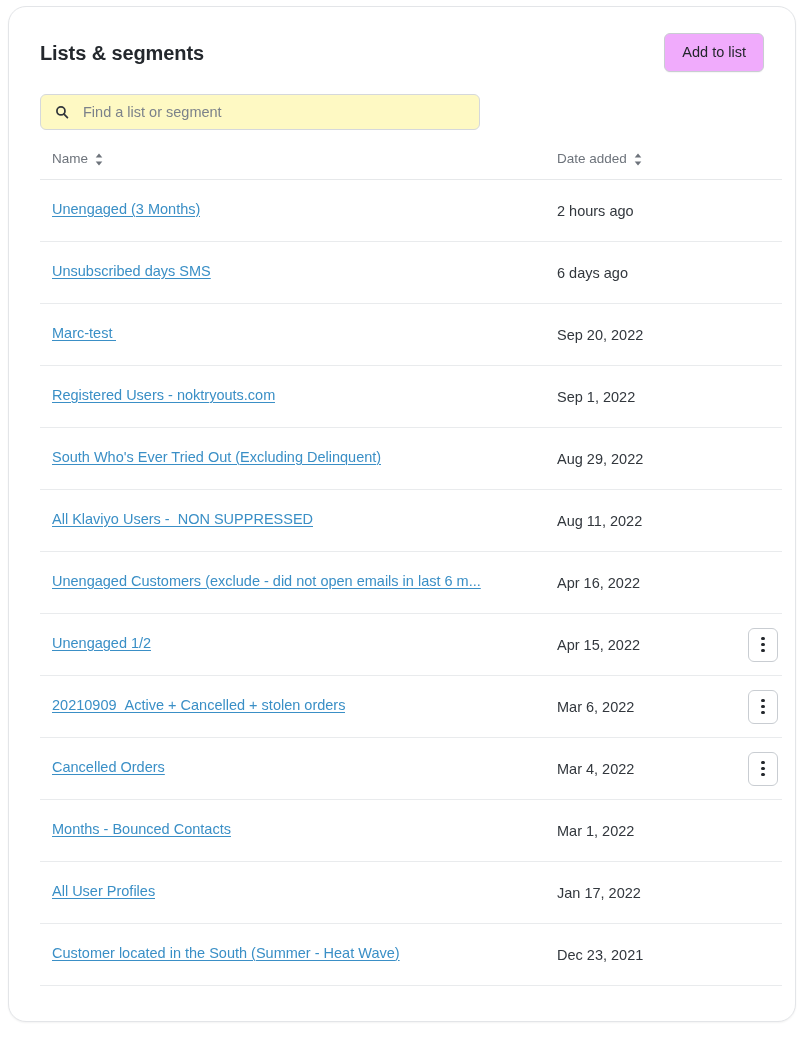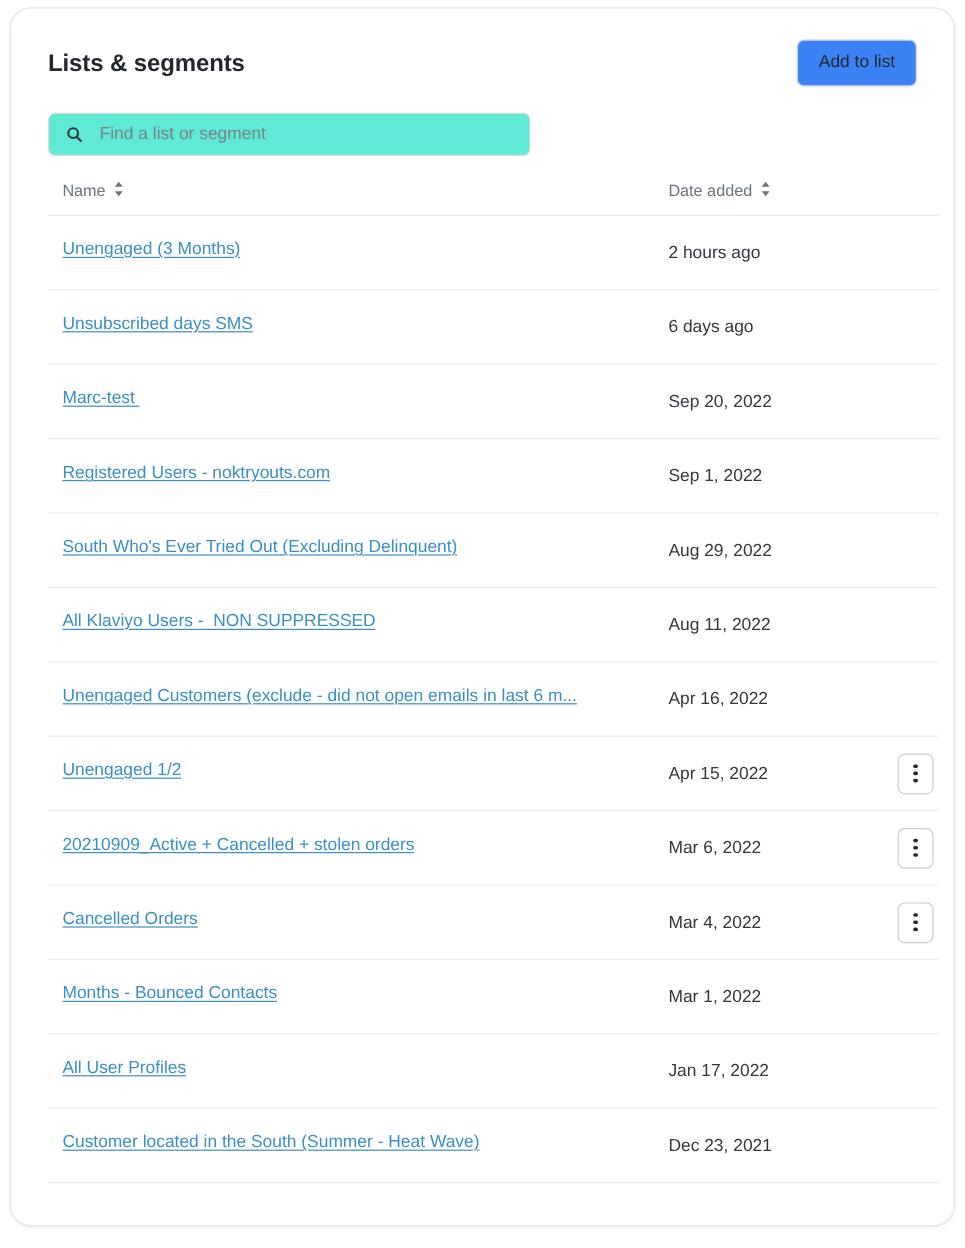--- a/index.html
+++ b/index.html
@@ -37,43 +37,43 @@
     font-size: 20px;
     font-weight: 700;
     color: #24282d;
     letter-spacing: -0.1px;
     line-height: 26px;
   }
   .btn-add {
     font-family: "Liberation Sans", sans-serif;
     font-size: 14.5px;
     color: #22262b;
-    background: #3b82f6;
+    background: #f0abfc;
     border: 1px solid #c9cdd2;
     border-radius: 6px;
     padding: 9px 17px 10px 17px;
     cursor: pointer;
     line-height: 18px;
     box-shadow: 0 1px 1px rgba(20,24,28,0.04);
   }
 
   
   .filter-bar {
     display: flex;
     align-items: center;
     gap: 10px;
     padding-bottom: 21px;
   }
   .search-wrap {
     position: relative;
-    width: 402px;
+    width: 440px;
     height: 36px;
     border: 1px solid #d5d8dc;
     border-radius: 6px;
-    background: #5eead4;
+    background: #fef9c3;
     display: flex;
     align-items: center;
   }
   .search-icon {
     position: absolute;
     left: 14px;
     top: 50%;
     transform: translateY(-50%);
     width: 14px; height: 14px;
     display: block;
@@ -134,21 +134,21 @@
     text-align: left;
     font-size: 13.5px;
     font-weight: 400;
     color: #6d737b;
     padding: 0 0 13px 12px;
     border-bottom: 1px solid #e6e8ea;
     vertical-align: bottom;
     white-space: nowrap;
   }
   thead th.col-action { padding-left: 0; }
-  .th-inner { display: inline-flex; align-items: flex-start; gap: 7px; }
+  .th-inner { display: inline-flex; align-items: flex-end; gap: 7px; }
   .sort-icon { display: inline-block; width: 8px; height: 13px; color: #6d737b; }
 
   tbody td {
     border-bottom: 1px solid #e9ebed;
     height: 62px;
     padding: 0 0 0 12px;
     vertical-align: middle;
   }
   tbody td.cell-action { padding: 0; text-align: right; }
 

